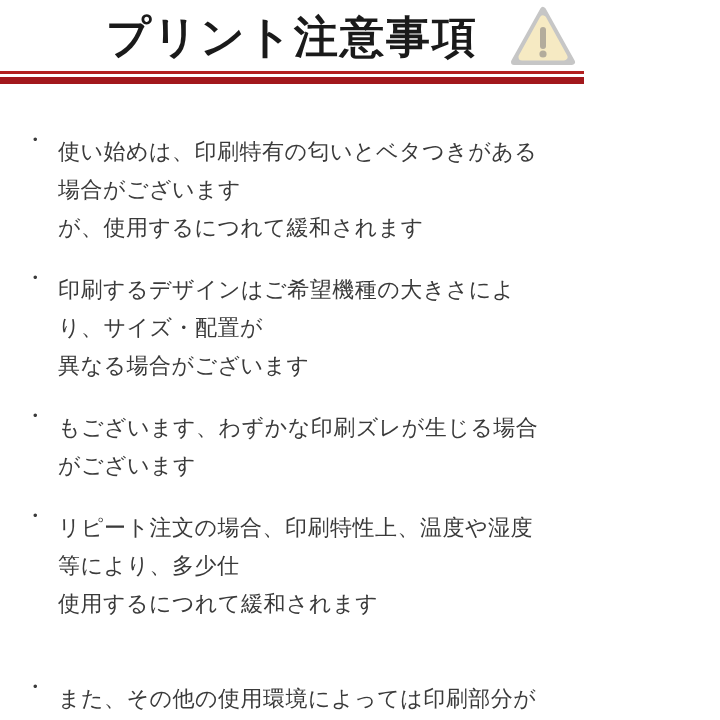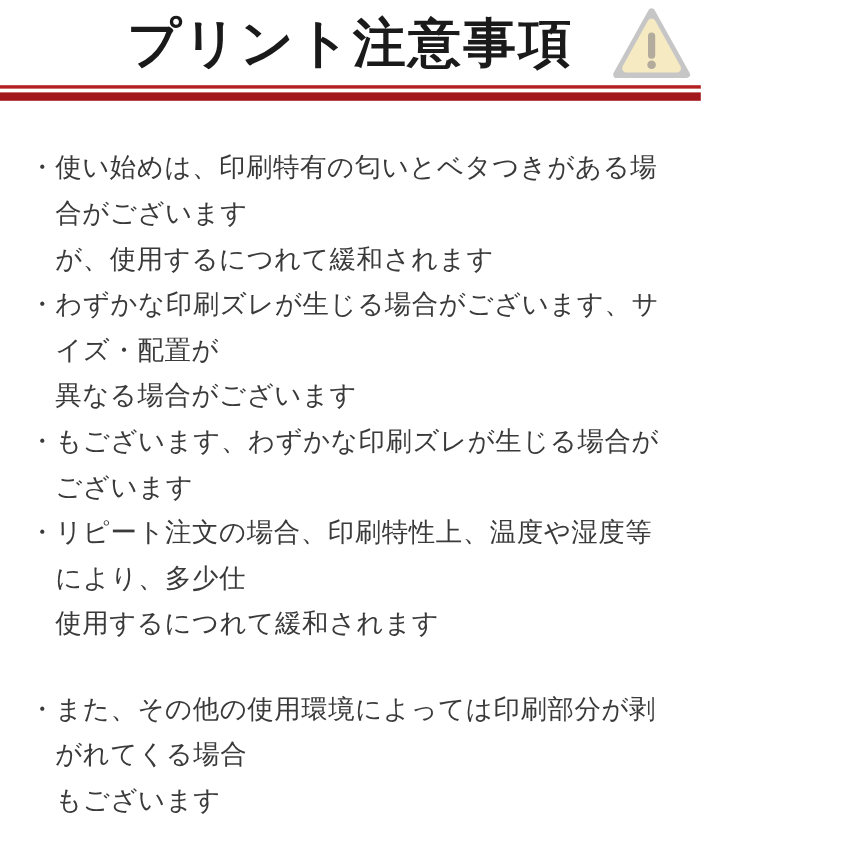--- a/index.html
+++ b/index.html
@@ -64,21 +64,21 @@
   }
   .notice-item.spaced {
     margin-top: 33px;
   }
   .bullet-marker {
     flex: none;
     width: 22px;
     text-align: center;
   }
   .notice-text {
-    margin: 0;
+    margin: 12px;
     flex: 1;
     white-space: pre-line;
     letter-spacing: 0.5px;
   }
 </style>
 </head>
 <body>
 
 <div class="sheet">
 
@@ -101,21 +101,21 @@
   <div class="notices">
 
     <div class="notice-item">
       <span class="bullet-marker">・</span>
       <p class="notice-text">使い始めは、印刷特有の匂いとベタつきがある場合がございます
 が、使用するにつれて緩和されます</p>
     </div>
 
     <div class="notice-item">
       <span class="bullet-marker">・</span>
-      <p class="notice-text">わずかな印刷ズレが生じる場合がございます、サイズ・配置が
+      <p class="notice-text">印刷するデザインはご希望機種の大きさにより、サイズ・配置が
 異なる場合がございます</p>
     </div>
 
     <div class="notice-item">
       <span class="bullet-marker">・</span>
       <p class="notice-text">もございます、わずかな印刷ズレが生じる場合がございます</p>
     </div>
 
     <div class="notice-item">
       <span class="bullet-marker">・</span>

